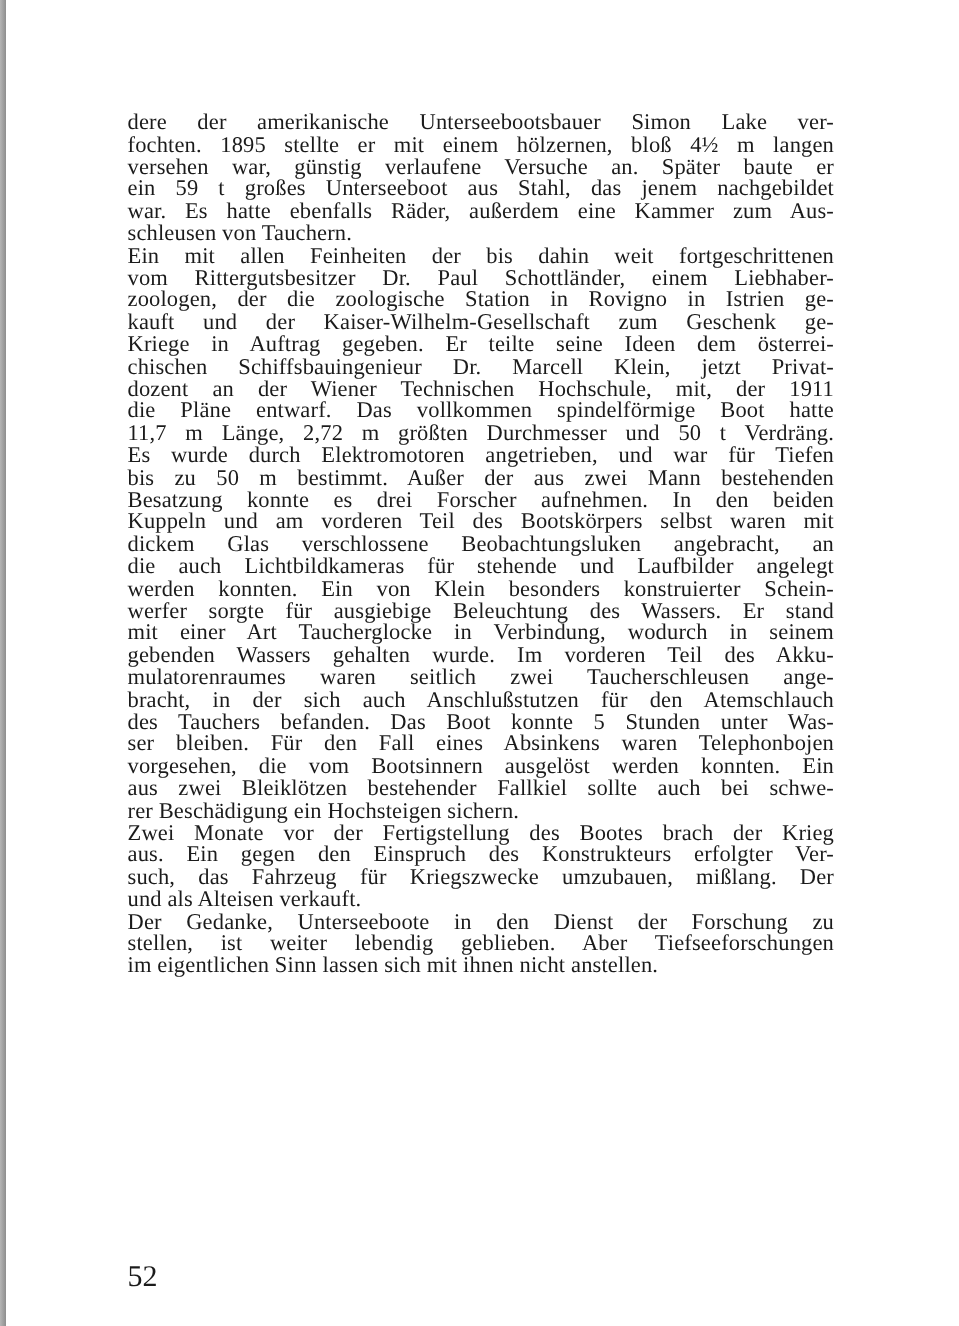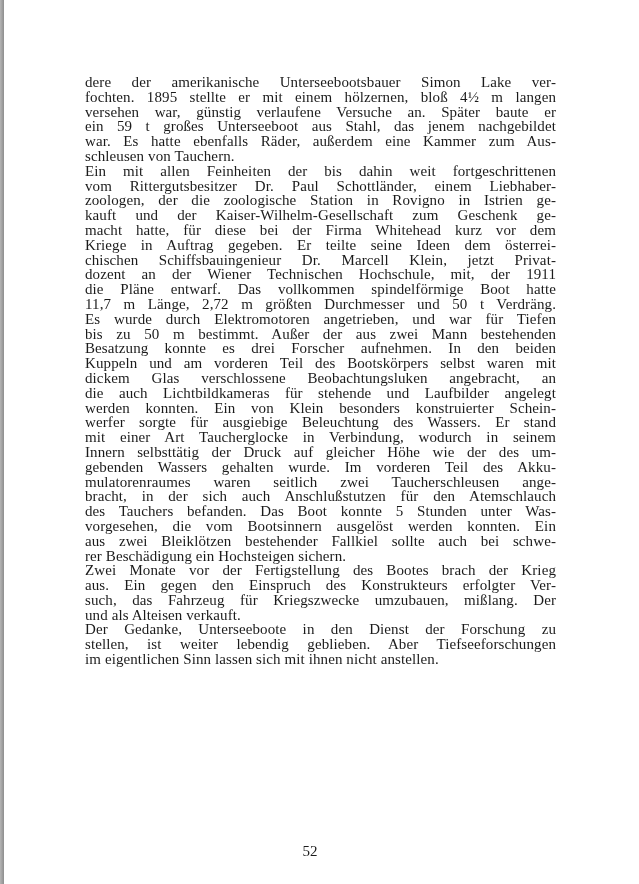--- a/index.html
+++ b/index.html
@@ -45,62 +45,60 @@
     text-align-last: justify;
   }
   .line.last {
     text-align-last: left;
   }
   .page-number {
     position: absolute;
     left: 85px;
     top: 843px;
     width: 450px;
-    text-align: center;
-    font-size: 15px;
+    font-size: 20px;
     line-height: 16px;
     color: #1b1b1b;
   }
 </style>
 </head>
 <body>
 
 <div class="page">
   <div class="scan-edge"></div>
   <div class="text-block">
       <div class="line">dere der amerikanische Unterseebootsbauer Simon Lake ver-</div>
       <div class="line">fochten. 1895 stellte er mit einem hölzernen, bloß 4½ m langen</div>
       <div class="line">versehen war, günstig verlaufene Versuche an. Später baute er</div>
       <div class="line">ein 59 t großes Unterseeboot aus Stahl, das jenem nachgebildet</div>
       <div class="line">war. Es hatte ebenfalls Räder, außerdem eine Kammer zum Aus-</div>
       <div class="line last">schleusen von Tauchern.</div>
       <div class="line">Ein mit allen Feinheiten der bis dahin weit fortgeschrittenen</div>
       <div class="line">vom Rittergutsbesitzer Dr. Paul Schottländer, einem Liebhaber-</div>
       <div class="line">zoologen, der die zoologische Station in Rovigno in Istrien ge-</div>
       <div class="line">kauft und der Kaiser-Wilhelm-Gesellschaft zum Geschenk ge-</div>
-      <div class="line">macht hatte, für diese bei der Firma Whitehead kurz vor dem</div>
       <div class="line">Kriege in Auftrag gegeben. Er teilte seine Ideen dem österrei-</div>
       <div class="line">chischen Schiffsbauingenieur Dr. Marcell Klein, jetzt Privat-</div>
       <div class="line">dozent an der Wiener Technischen Hochschule, mit, der 1911</div>
       <div class="line">die Pläne entwarf. Das vollkommen spindelförmige Boot hatte</div>
       <div class="line">11,7 m Länge, 2,72 m größten Durchmesser und 50 t Verdräng.</div>
       <div class="line">Es wurde durch Elektromotoren angetrieben, und war für Tiefen</div>
       <div class="line">bis zu 50 m bestimmt. Außer der aus zwei Mann bestehenden</div>
       <div class="line">Besatzung konnte es drei Forscher aufnehmen. In den beiden</div>
       <div class="line">Kuppeln und am vorderen Teil des Bootskörpers selbst waren mit</div>
       <div class="line">dickem Glas verschlossene Beobachtungsluken angebracht, an</div>
       <div class="line">die auch Lichtbildkameras für stehende und Laufbilder angelegt</div>
       <div class="line">werden konnten. Ein von Klein besonders konstruierter Schein-</div>
       <div class="line">werfer sorgte für ausgiebige Beleuchtung des Wassers. Er stand</div>
       <div class="line">mit einer Art Taucherglocke in Verbindung, wodurch in seinem</div>
-      <div class="line">Innern selbsttätig der Druck auf gleicher Höhe wie der des um-</div>
       <div class="line">gebenden Wassers gehalten wurde. Im vorderen Teil des Akku-</div>
       <div class="line">mulatorenraumes waren seitlich zwei Taucherschleusen ange-</div>
       <div class="line">bracht, in der sich auch Anschlußstutzen für den Atemschlauch</div>
       <div class="line">des Tauchers befanden. Das Boot konnte 5 Stunden unter Was-</div>
+      <div class="line">ser bleiben. Für den Fall eines Absinkens waren Telephonbojen</div>
       <div class="line">vorgesehen, die vom Bootsinnern ausgelöst werden konnten. Ein</div>
       <div class="line">aus zwei Bleiklötzen bestehender Fallkiel sollte auch bei schwe-</div>
       <div class="line last">rer Beschädigung ein Hochsteigen sichern.</div>
       <div class="line">Zwei Monate vor der Fertigstellung des Bootes brach der Krieg</div>
       <div class="line">aus. Ein gegen den Einspruch des Konstrukteurs erfolgter Ver-</div>
       <div class="line">such, das Fahrzeug für Kriegszwecke umzubauen, mißlang. Der</div>
       <div class="line last">und als Alteisen verkauft.</div>
       <div class="line">Der Gedanke, Unterseeboote in den Dienst der Forschung zu</div>
       <div class="line">stellen, ist weiter lebendig geblieben. Aber Tiefseeforschungen</div>
       <div class="line last">im eigentlichen Sinn lassen sich mit ihnen nicht anstellen.</div>

